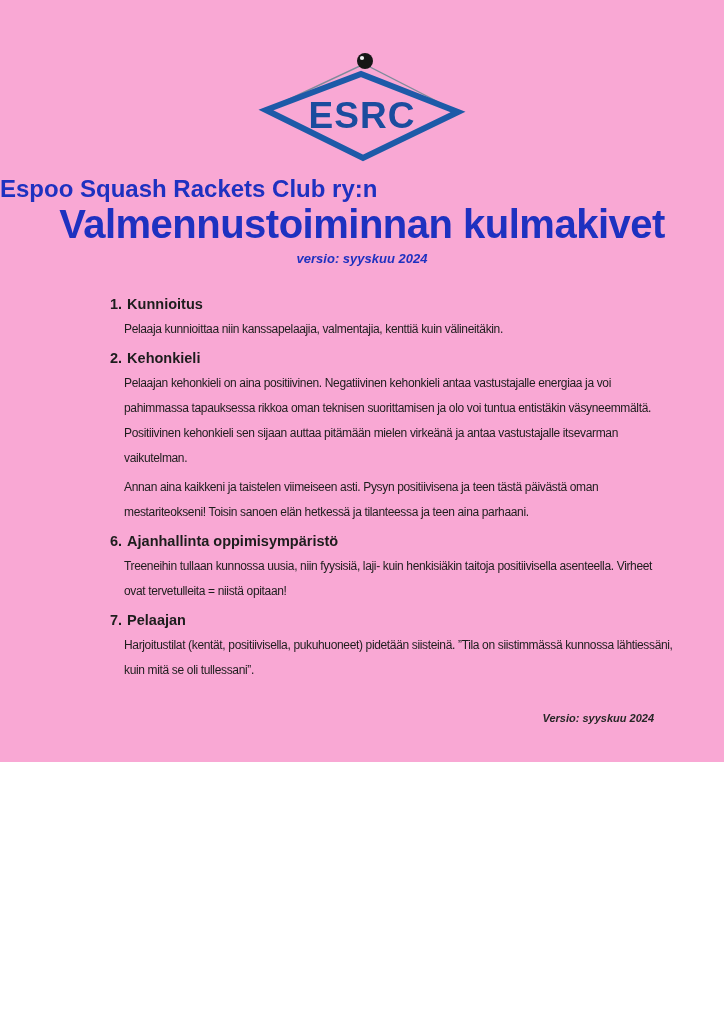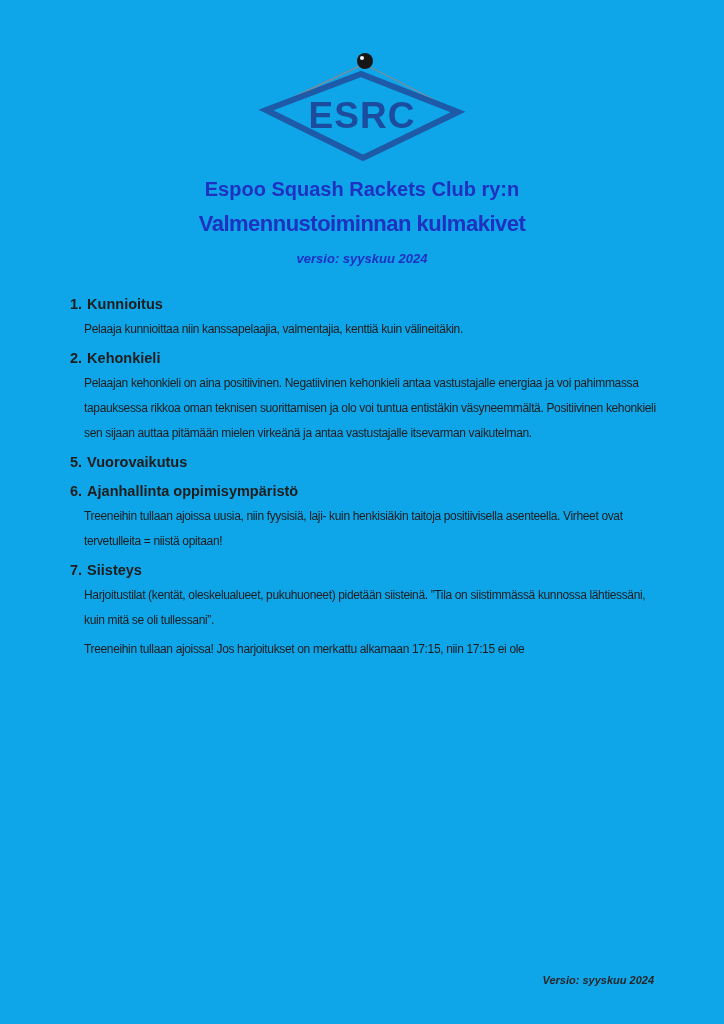--- a/index.html
+++ b/index.html
@@ -1,55 +1,55 @@
 <!DOCTYPE html>
 <html><head>
 <meta charset="utf-8">
 <style>
   html, body { margin: 0; padding: 0; background: #ffffff; }
   .page {
     width: 724px;
-    height: 1024px;
-    background: #0ea5e9;
+    height: 762px;
+    background: #f9a8d4;
     position: relative;
     overflow: hidden;
     font-family: "Liberation Sans", sans-serif;
     box-sizing: border-box;
   }
   .logo-wrap {
     margin: 50px auto 0 auto;
     width: 212px;
     height: 118px;
   }
   .logo-wrap svg { display: block; }
   .club-name {
-    text-align: center;
     margin-top: 8px;
-    font-size: 20px;
+    font-size: 24px;
     font-weight: 700;
     line-height: 26px;
   }
   .doc-title {
     text-align: center;
     margin-top: 2px;
-    font-size: 22px;
+    font-size: 40px;
     font-weight: 700;
     line-height: 40px;
     letter-spacing: -0.5px;
   }
   .version-note {
     text-align: center;
     margin-top: 6px;
     font-size: 13px;
     font-weight: 700;
     font-style: italic;
     line-height: 18px;
   }
   .content {
     padding: 24px 49px 0 70px;
+    margin-left: 40px;
   }
   .section { margin-bottom: 4px; }
   .sec-heading {
     font-size: 14.5px;
     font-weight: 700;
     color: #1d1d1d;
     line-height: 25px;
   }
   .sec-num { margin-right: 5px; }
   .sec-body {
@@ -104,43 +104,40 @@
       <div class="sec-heading">
         <span class="sec-num">2.</span><span>Kehonkieli</span>
       </div>
       <div class="sec-body">Pelaajan kehonkieli on aina positiivinen. Negatiivinen kehonkieli antaa vastustajalle energiaa ja voi pahimmassa tapauksessa rikkoa oman teknisen suorittamisen ja olo voi tuntua entistäkin väsyneemmältä. Positiivinen kehonkieli sen sijaan auttaa pitämään mielen virkeänä ja antaa vastustajalle itsevarman vaikutelman.</div>
     </div>
 
     <div class="section">
     </div>
 
     <div class="section">
+      <div class="sec-body">Annan aina kaikkeni ja taistelen viimeiseen asti. Pysyn positiivisena ja teen tästä päivästä oman mestariteokseni! Toisin sanoen elän hetkessä ja tilanteessa ja teen aina parhaani.</div>
     </div>
 
     <div class="section">
-      <div class="sec-heading">
-        <span class="sec-num">5.</span><span>Vuorovaikutus</span>
-      </div>
     </div>
 
     <div class="section">
       <div class="sec-heading">
         <span class="sec-num">6.</span><span>Ajanhallinta oppimisympäristö</span>
       </div>
-      <div class="sec-body">Treeneihin tullaan ajoissa uusia, niin fyysisiä, laji-  kuin henkisiäkin taitoja positiivisella asenteella. Virheet ovat tervetulleita = niistä opitaan!</div>
+      <div class="sec-body">Treeneihin tullaan kunnossa uusia, niin fyysisiä, laji-  kuin henkisiäkin taitoja positiivisella asenteella. Virheet ovat tervetulleita = niistä opitaan!</div>
     </div>
 
     <div class="section">
       <div class="sec-heading">
-        <span class="sec-num">7.</span><span>Siisteys</span>
+        <span class="sec-num">7.</span><span>Pelaajan</span>
       </div>
-      <div class="sec-body">Harjoitustilat (kentät, oleskelualueet, pukuhuoneet) pidetään siisteinä. ”Tila on siistimmässä kunnossa lähtiessäni, kuin mitä se oli tullessani”.</div>
+      <div class="sec-body">Harjoitustilat (kentät, positiivisella, pukuhuoneet) pidetään siisteinä. ”Tila on siistimmässä kunnossa lähtiessäni, kuin mitä se oli tullessani”.</div>
     </div>
 
     <div class="section">
-      <div class="sec-body">Treeneihin tullaan ajoissa! Jos harjoitukset on merkattu alkamaan 17:15, niin 17:15 ei ole</div>
     </div>
 
   </div>
 
   <div class="page-footer">Versio: syyskuu 2024</div>
 
 </div>
 
 </body></html>

